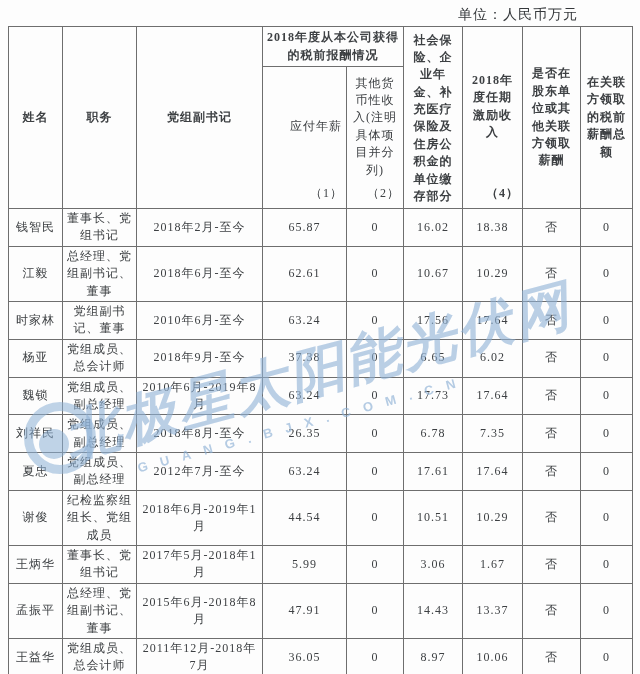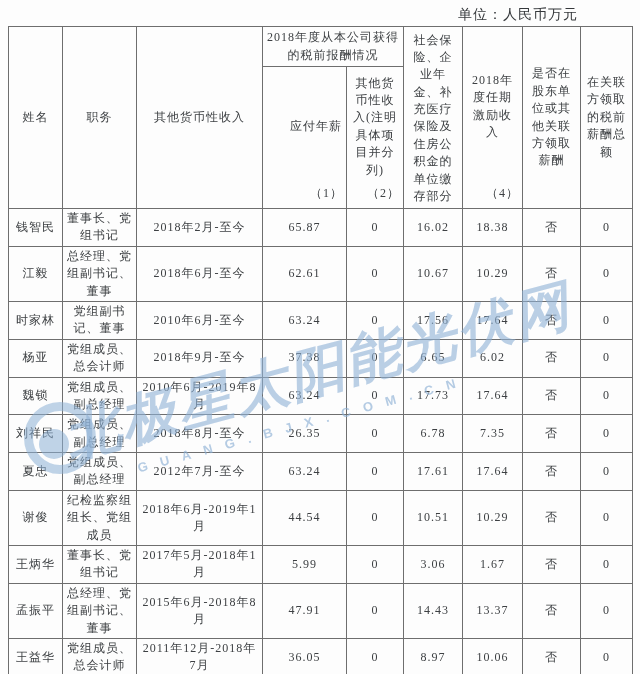--- a/index.html
+++ b/index.html
@@ -15,21 +15,21 @@
   table.comp {
     position: absolute; left: 8px; top: 26px;
     border-collapse: collapse; table-layout: fixed; width: 624px;
     font-size: 12px; color: #3d4043;
   }
   .comp th, .comp td {
     border: 1px solid #6e6e6e; text-align: center; vertical-align: middle;
     font-weight: normal; padding: 1px 3px; letter-spacing: 1px; line-height: 1.45;
     overflow: hidden; word-break: break-all;
   }
-  .comp thead tr.h1 th { height: 40px; }
+  .comp thead tr.h1 th { height: 40px; font-weight: bold; }
   .comp thead tr.h2 th { height: 142px; }
   .comp tbody td { height: 37px; }
   .vcell { display: flex; flex-direction: column; align-items: flex-end; }
   .vcell .vmain { flex: 1; display: flex; align-items: center; justify-content: center; padding: 2px 1px; }
   .vcell .vnote { padding: 1px 0 3px; }
   .vcell.tall { height: 176px; }
   .vcell.mid  { height: 136px; }
   
   .watermark { position: absolute; inset: 0; pointer-events: none; z-index: 6; }
   .wm-rotate {
@@ -73,21 +73,21 @@
         <col style="width:57px">
         <col style="width:59px">
       <col style="width:60px">
         <col style="width:58px">
         <col style="width:52px">
     </colgroup>
     <thead>
       <tr class="h1">
         <th rowspan="2">姓名</th>
         <th rowspan="2">职务</th>
-        <th rowspan="2">其他货币性收入</th>
+        <th rowspan="2">党组副书记</th>
         <th colspan="2">2018年度从本公司获得的税前报酬情况</th>
         <th rowspan="2">
           <div class="vcell tall">
             <div class="vmain">社会保险、企业年金、补充医疗保险及住房公积金的单位缴存部分</div>
             <div class="vnote">（3）</div>
           </div>
         </th>
         <th rowspan="2">
           <div class="vcell tall">
             <div class="vmain">2018年度任期激励收入</div>

